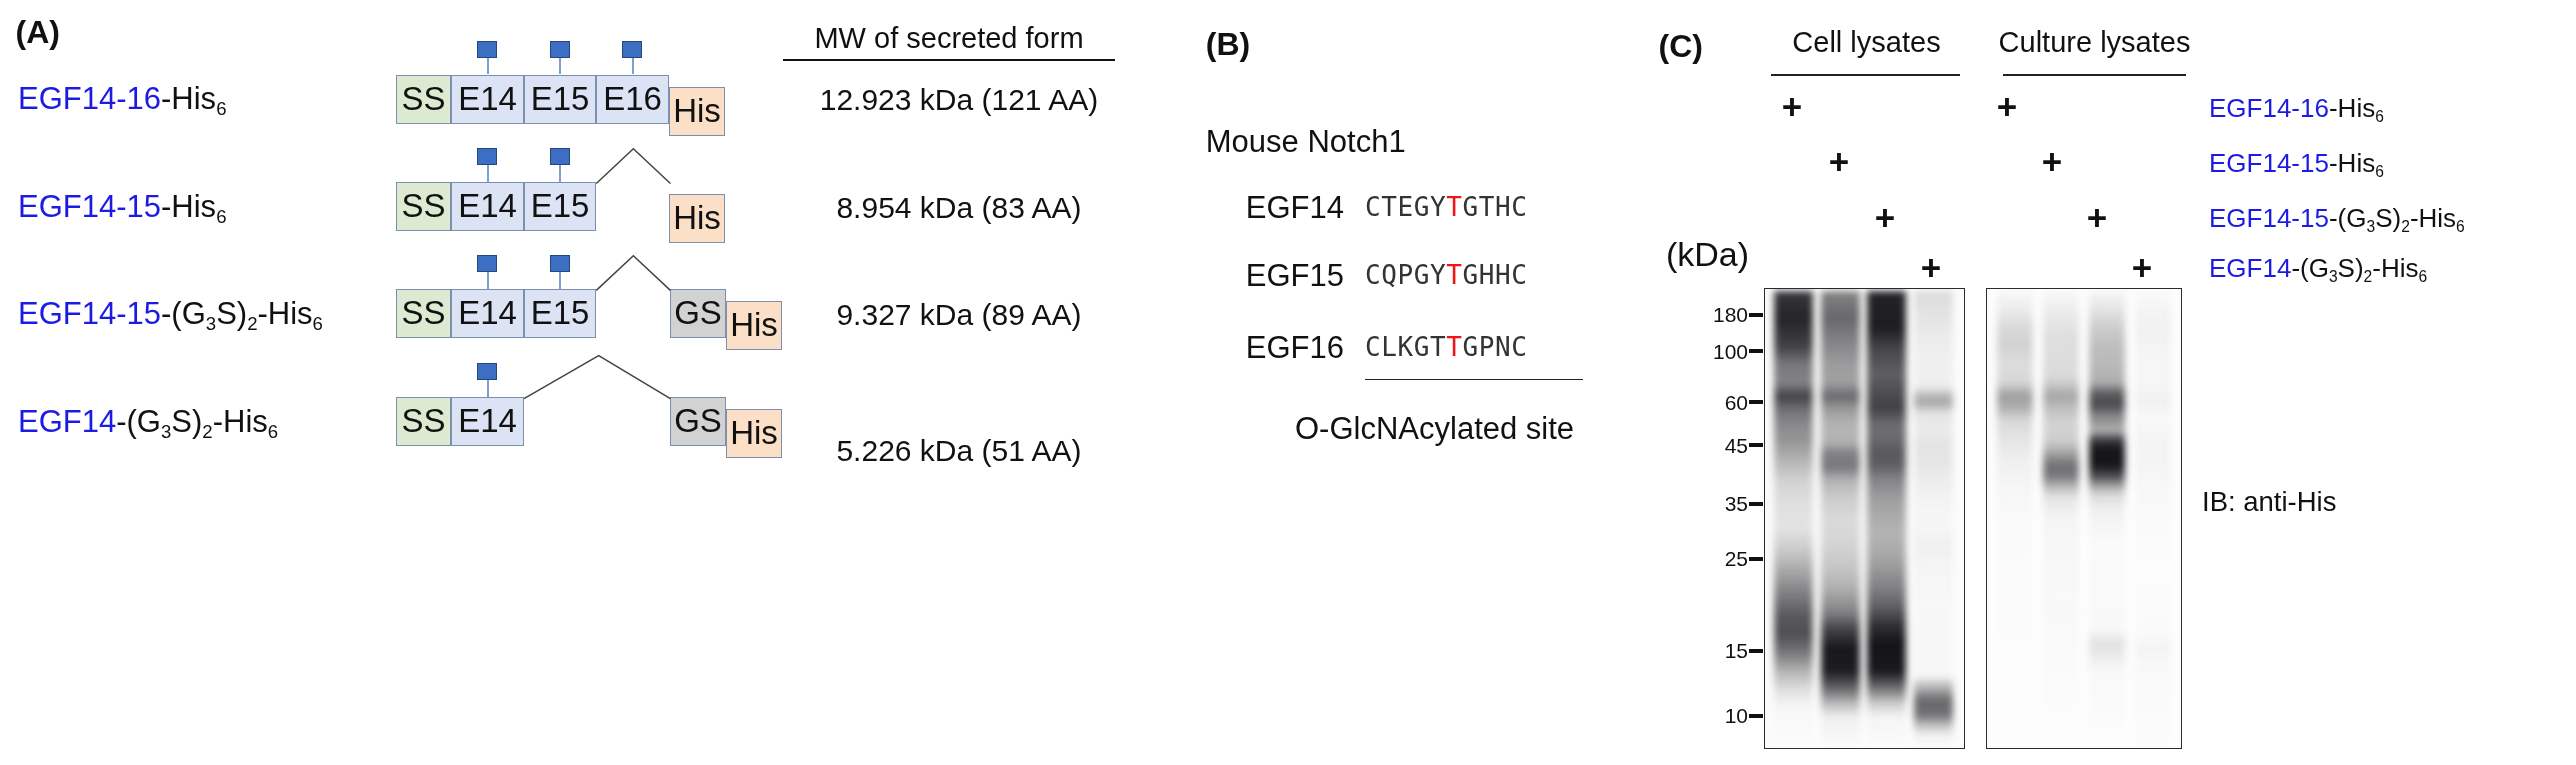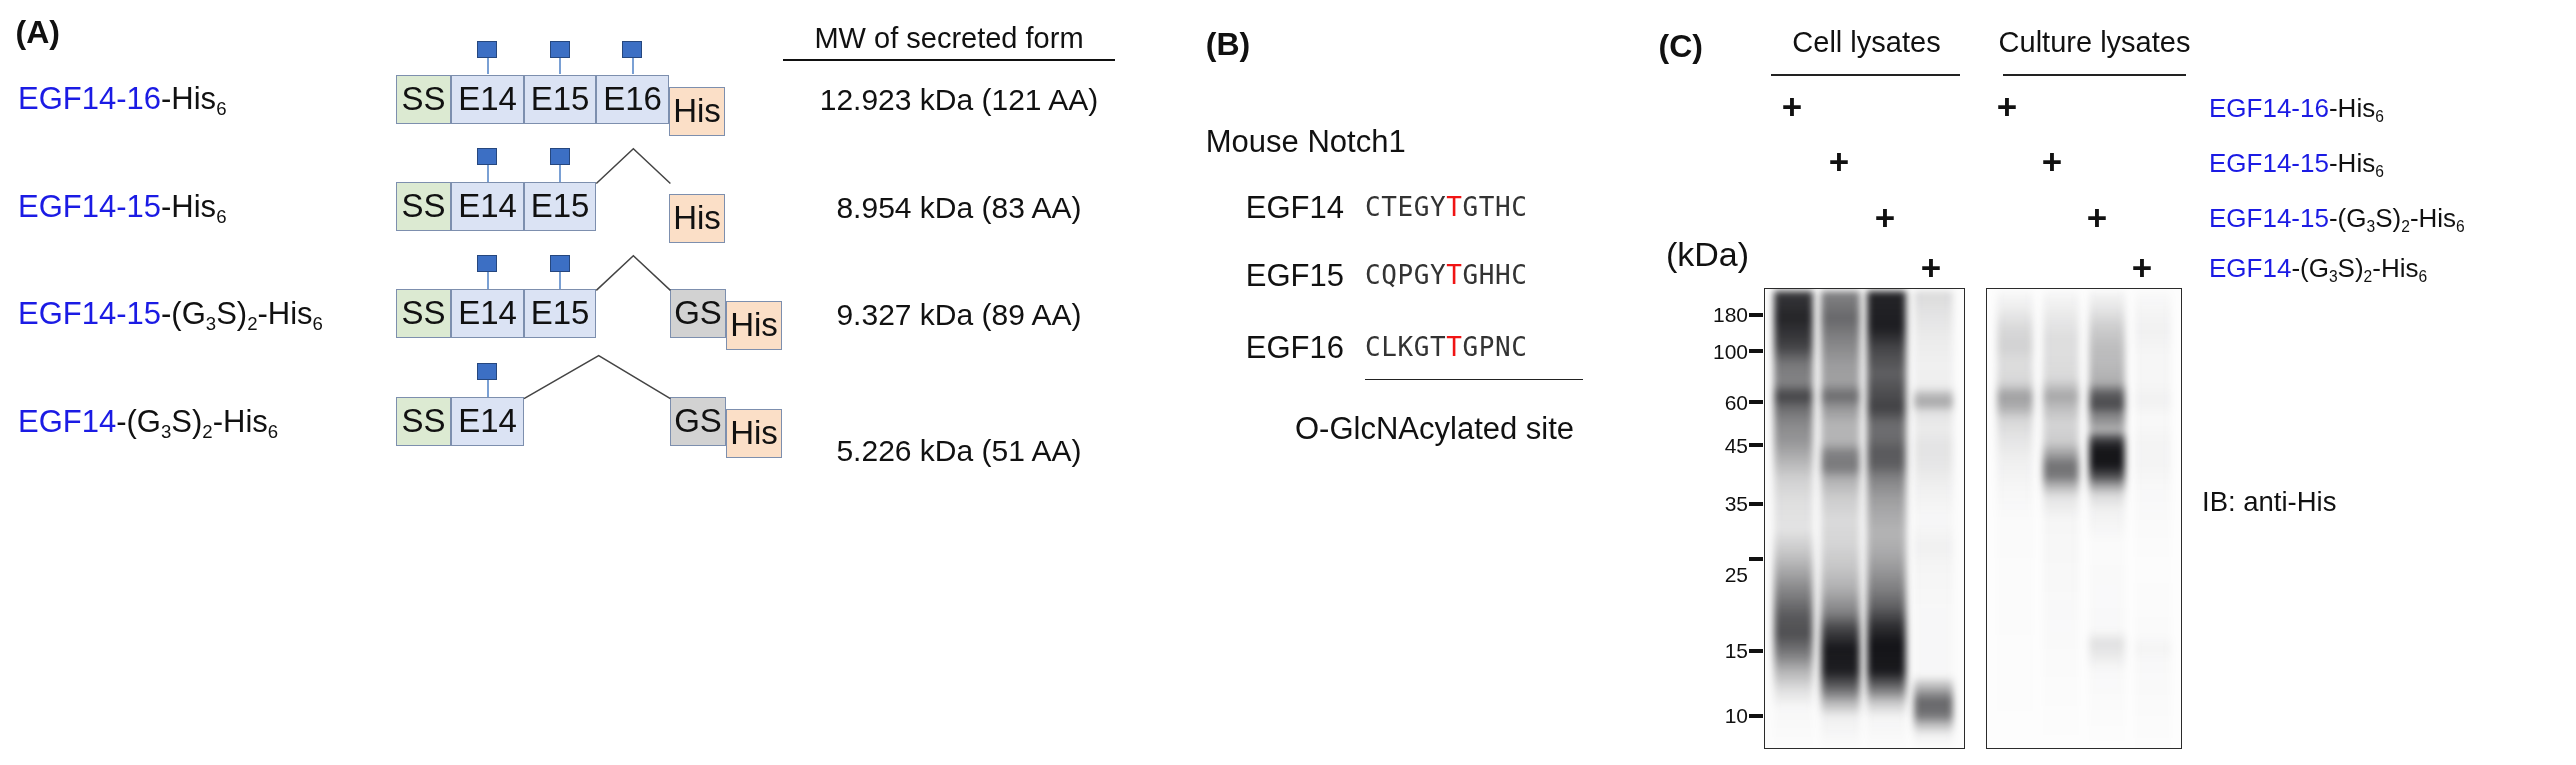--- a/index.html
+++ b/index.html
@@ -141,21 +141,21 @@
         <div class="abs ladder-num" style="left: 0px; top: 296px; width: 111px;">180</div>
         <div class="abs ladder-tick" style="left: 112px; top: 313px; width: 14.3px;"></div>
         <div class="abs ladder-num" style="left: 0px; top: 333px; width: 111px;">100</div>
         <div class="abs ladder-tick" style="left: 112px; top: 349px; width: 14.3px;"></div>
         <div class="abs ladder-num" style="left: 0px; top: 384px; width: 111px;">60</div>
         <div class="abs ladder-tick" style="left: 112px; top: 400px; width: 14.3px;"></div>
         <div class="abs ladder-num" style="left: 0px; top: 427px; width: 111px;">45</div>
         <div class="abs ladder-tick" style="left: 112px; top: 443px; width: 14.3px;"></div>
         <div class="abs ladder-num" style="left: 0px; top: 485px; width: 111px;">35</div>
         <div class="abs ladder-tick" style="left: 112px; top: 502px; width: 14.3px;"></div>
-        <div class="abs ladder-num" style="left: 0px; top: 540px; width: 111px; margin-top: 16px;">25</div>
+        <div class="abs ladder-num" style="left: 0px; top: 540px; width: 111px;">25</div>
         <div class="abs ladder-tick" style="left: 112px; top: 557px; width: 14.3px;"></div>
         <div class="abs ladder-num" style="left: 0px; top: 632px; width: 111px;">15</div>
         <div class="abs ladder-tick" style="left: 112px; top: 649px; width: 14.3px;"></div>
         <div class="abs ladder-num" style="left: 0px; top: 697px; width: 111px;">10</div>
         <div class="abs ladder-tick" style="left: 112px; top: 714px; width: 14.3px;"></div>
       </div>
 
     <div class="abs blot blot-left" id="blot-left" style="left:127px;top:288px;width:201px;height:461px;">
         <div class="lane" style="left: 9px; width: 39px; background: linear-gradient(rgba(12, 12, 16, 0.82) 0%, rgba(12, 12, 16, 0.9) 6%, rgba(12, 12, 16, 0.78) 12%, rgba(12, 12, 16, 0.55) 16%, rgba(12, 12, 16, 0.5) 20%, rgba(12, 12, 16, 0.78) 23%, rgba(12, 12, 16, 0.6) 25.5%, rgba(12, 12, 16, 0.48) 29%, rgba(12, 12, 16, 0.42) 33%, rgba(12, 12, 16, 0.3) 37%, rgba(12, 12, 16, 0.18) 41%, rgba(12, 12, 16, 0.12) 46%, rgba(12, 12, 16, 0.1) 52%, rgba(12, 12, 16, 0.22) 57%, rgba(12, 12, 16, 0.38) 62%, rgba(12, 12, 16, 0.55) 67%, rgba(12, 12, 16, 0.68) 71%, rgba(12, 12, 16, 0.72) 75%, rgba(12, 12, 16, 0.55) 79%, rgba(12, 12, 16, 0.3) 83%, rgba(12, 12, 16, 0.12) 87%, rgba(12, 12, 16, 0.02) 91%, rgba(12, 12, 16, 0) 100%);"></div>
         <div class="lane" style="left: 56px; width: 39px; background: linear-gradient(rgba(12, 12, 16, 0.5) 0%, rgba(12, 12, 16, 0.62) 6%, rgba(12, 12, 16, 0.5) 11%, rgba(12, 12, 16, 0.4) 16%, rgba(12, 12, 16, 0.38) 20%, rgba(12, 12, 16, 0.62) 23%, rgba(12, 12, 16, 0.42) 25.5%, rgba(12, 12, 16, 0.3) 29%, rgba(12, 12, 16, 0.3) 33%, rgba(12, 12, 16, 0.52) 35.5%, rgba(12, 12, 16, 0.55) 38.5%, rgba(12, 12, 16, 0.32) 41%, rgba(12, 12, 16, 0.2) 45%, rgba(12, 12, 16, 0.14) 50%, rgba(12, 12, 16, 0.16) 55%, rgba(12, 12, 16, 0.22) 60%, rgba(12, 12, 16, 0.32) 65%, rgba(12, 12, 16, 0.5) 70%, rgba(12, 12, 16, 0.78) 74%, rgba(12, 12, 16, 0.95) 78%, rgba(12, 12, 16, 0.93) 83%, rgba(12, 12, 16, 0.6) 87%, rgba(12, 12, 16, 0.28) 90%, rgba(12, 12, 16, 0.05) 93%, rgba(12, 12, 16, 0) 100%);"></div>

